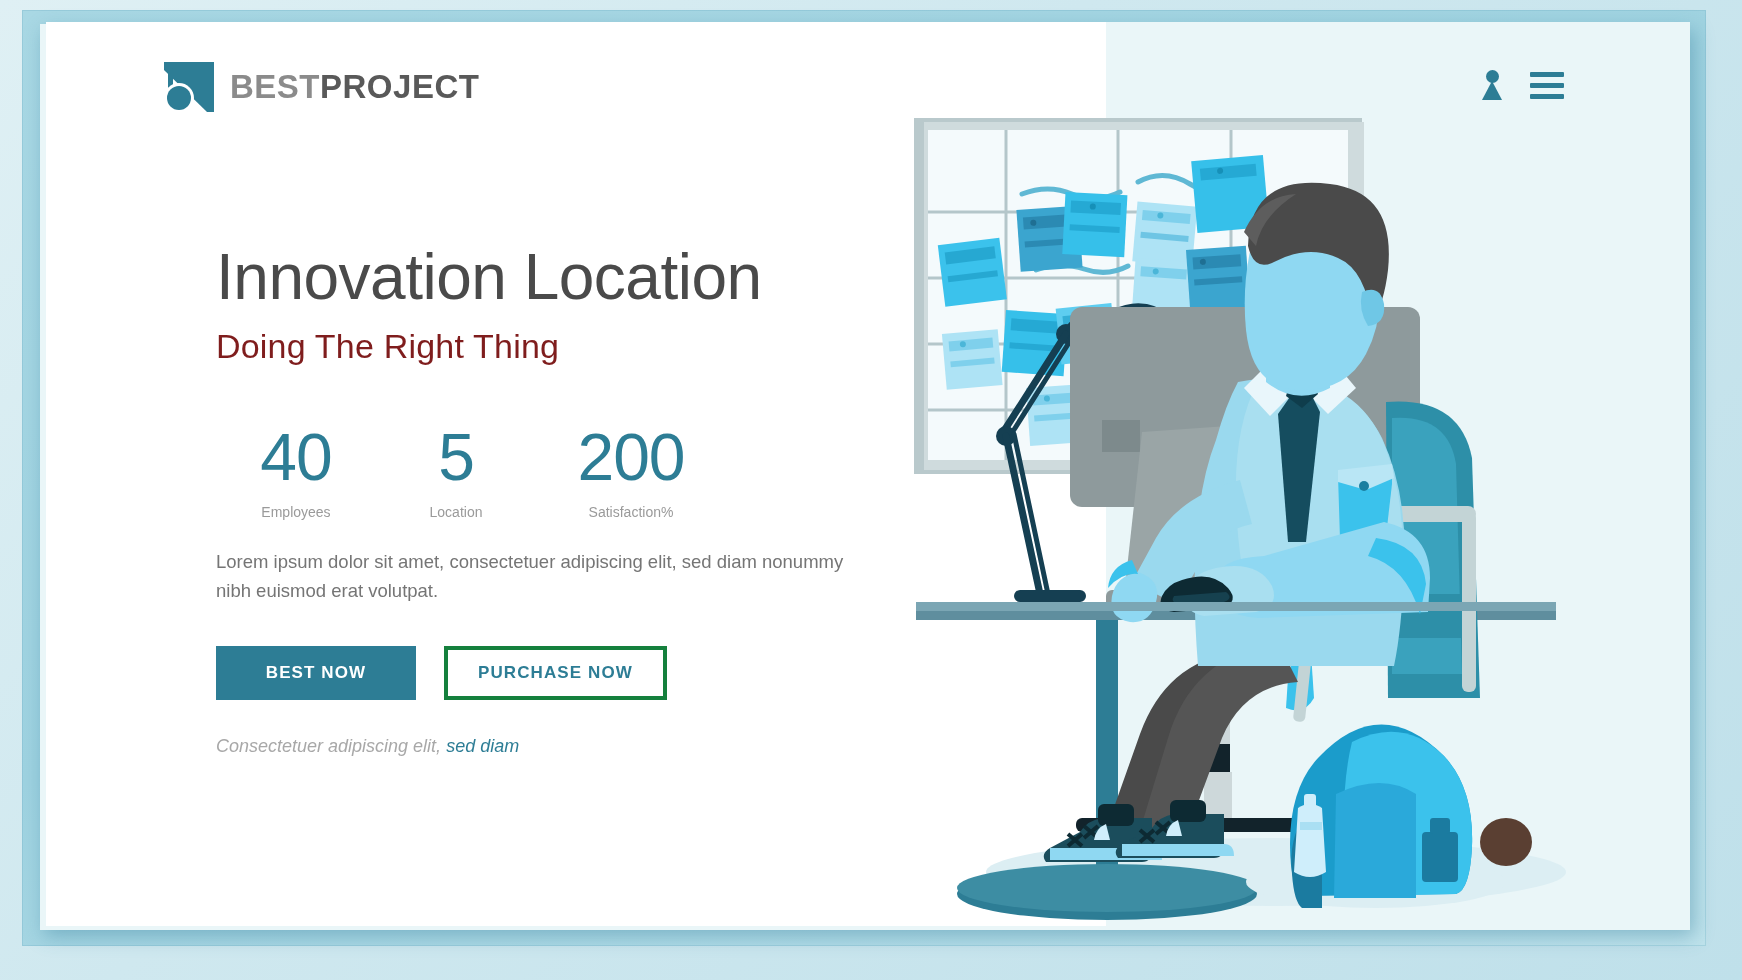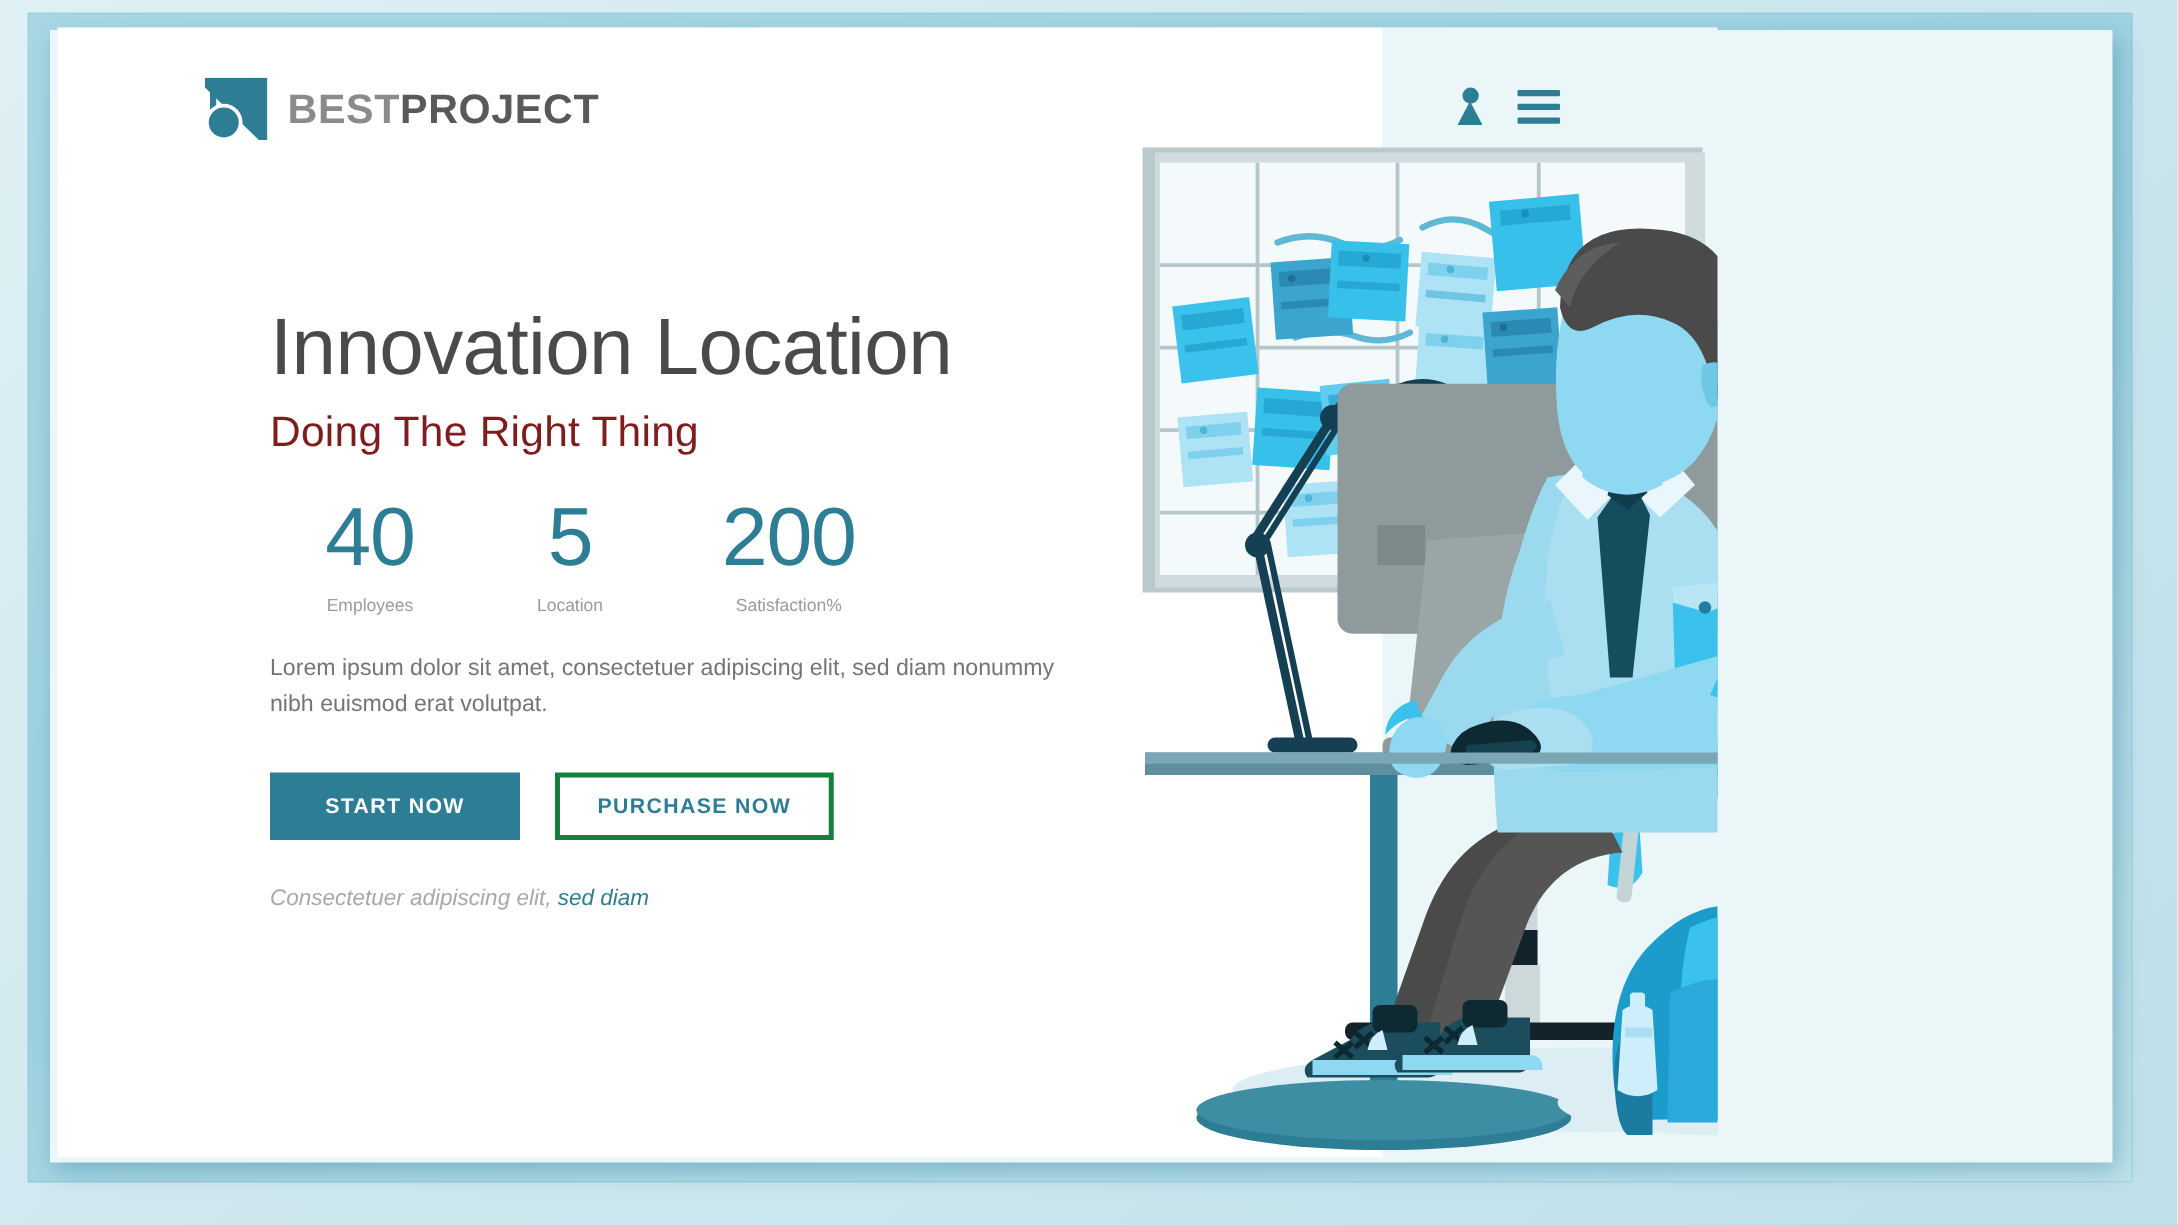--- a/index.html
+++ b/index.html
@@ -24,21 +24,21 @@
   }
   .frame-inner-shadow {
     position: absolute; left: 40px; top: 24px; right: 52px; bottom: 50px;
     background: #eaf6f8;
     box-shadow: 4px 6px 18px rgba(60,130,160,.45);
   }
 
   
   .canvas {
     position: absolute; left: 46px; top: 22px;
-    width: 1328px; height: 904px;
+    width: 1644px; height: 904px;
     background: #eef8fa;
     overflow: hidden;
   }
 
   
   .white-panel {
     position: absolute; left: 0; top: 0; width: 1060px; height: 904px;
     background: #ffffff;
   }
   
@@ -91,21 +91,21 @@
   .hero { position: absolute; left: 170px; top: 222px; width: 700px; }
   .hero h1 {
     font-size: 64px; font-weight: 400; color: #4a4a4a;
     letter-spacing: -0.5px; line-height: 1.05;
   }
   .hero h2 {
     margin-top: 16px; font-size: 34px; font-weight: 400; color: #7f1d1d;
     letter-spacing: .2px;
   }
 
-  .stats { display: flex; margin-top: 30px; }
+  .stats { display: flex; margin-top: 58px; }
   .stat { text-align: center; }
   .stat:nth-child(1) { width: 160px; }
   .stat:nth-child(2) { width: 160px; }
   .stat:nth-child(3) { width: 190px; }
   .stat .num {
     font-size: 66px; font-weight: 400; color: #2d7d95; line-height: 1;
     letter-spacing: -1px;
   }
   .stat .lbl { margin-top: 14px; font-size: 14px; color: #9a9a9a; }
 
@@ -184,21 +184,21 @@
         </div>
         <div class="stat">
           <div class="num">200</div>
           <div class="lbl">Satisfaction%</div>
         </div>
       </div>
 
       <p class="blurb">Lorem ipsum dolor sit amet, consectetuer adipiscing elit, sed diam nonummy nibh euismod erat volutpat.</p>
 
       <div class="cta">
-        <div class="btn btn-primary">START NOW</div>
+        <div class="btn btn-primary">BEST NOW</div>
         <div class="btn btn-outline">PURCHASE NOW</div>
       </div>
 
       <div class="footnote"><span>Consectetuer adipiscing elit, </span><a href="#">sed diam</a></div>
     </div>
 
     <div class="illus">
       <svg viewBox="0 0 784 844" xmlns="http://www.w3.org/2000/svg">
         <defs>
           <clipPath id="boardClip">

